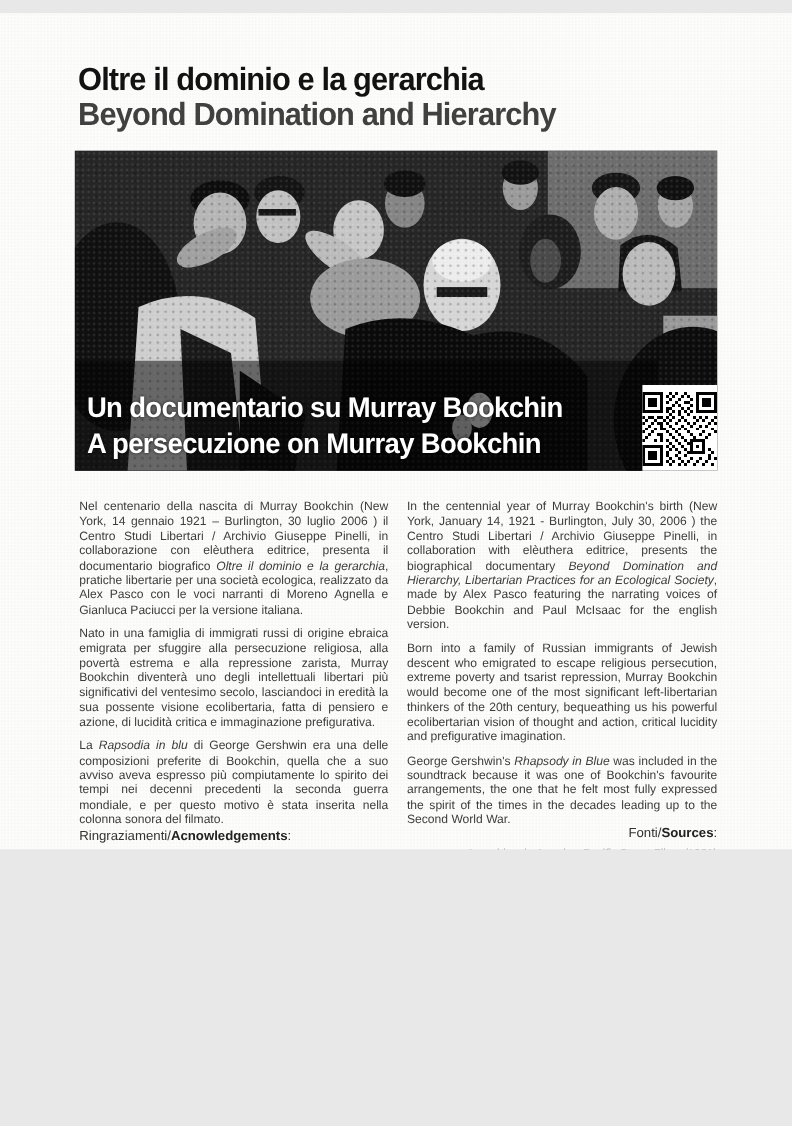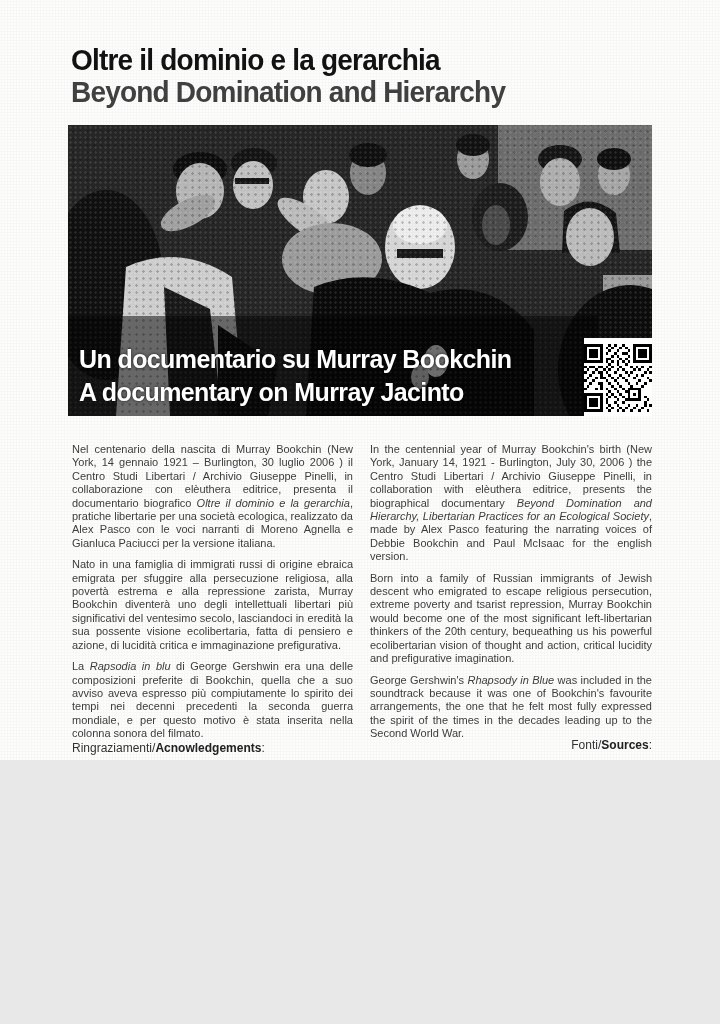--- a/index.html
+++ b/index.html
@@ -1,18 +1,18 @@
 <!DOCTYPE html>
 <html><head>
 <meta charset="utf-8">
 <style>
   * { margin:0; padding:0; box-sizing:border-box; }
   html,body { background:#e8e8e8; }
   .page {
-    position:relative; width:720px; height:760px; margin:0 auto;
+    position:relative; width:720px; height:760px; margin:12px auto;
     background:#fdfdfc; overflow:hidden;
     font-family:"Liberation Sans", sans-serif; color:#3c3c3c;
   }
   
   .page::after{
     content:""; position:absolute; inset:0; pointer-events:none;
     background-image: radial-gradient(rgba(0,0,0,.025) 1px, transparent 1.3px);
     background-size: 3px 3px;
   }
   
@@ -143,21 +143,21 @@
 
       <ellipse cx="562" cy="245" rx="72" ry="85" fill="#0c0c0c"></ellipse>
 
       <ellipse cx="368" cy="236" rx="12" ry="16" fill="#dcdcdc"></ellipse>
       <ellipse cx="352" cy="252" rx="9" ry="12" fill="#bfbfbf"></ellipse>
     </svg>
     <div class="halftone"></div>
     <div class="caption-shade"></div>
     <div class="photo-caption">
       <div class="cap-line">Un documentario su Murray Bookchin</div>
-      <div class="cap-line">A documentary on Murray Jacinto</div>
+      <div class="cap-line">A persecuzione on Murray Bookchin</div>
     </div>
     <div class="qr">
       <svg viewBox="0 0 25 25" shape-rendering="crispEdges">
         <rect x="0" y="0" width="25" height="25" fill="#ffffff"></rect>
         <g fill="#000000">
           <rect x="0" y="0" width="7" height="7"></rect>
             <rect x="18" y="0" width="7" height="7"></rect>
             <rect x="0" y="18" width="7" height="7"></rect>
         </g>
         <g fill="#ffffff">

